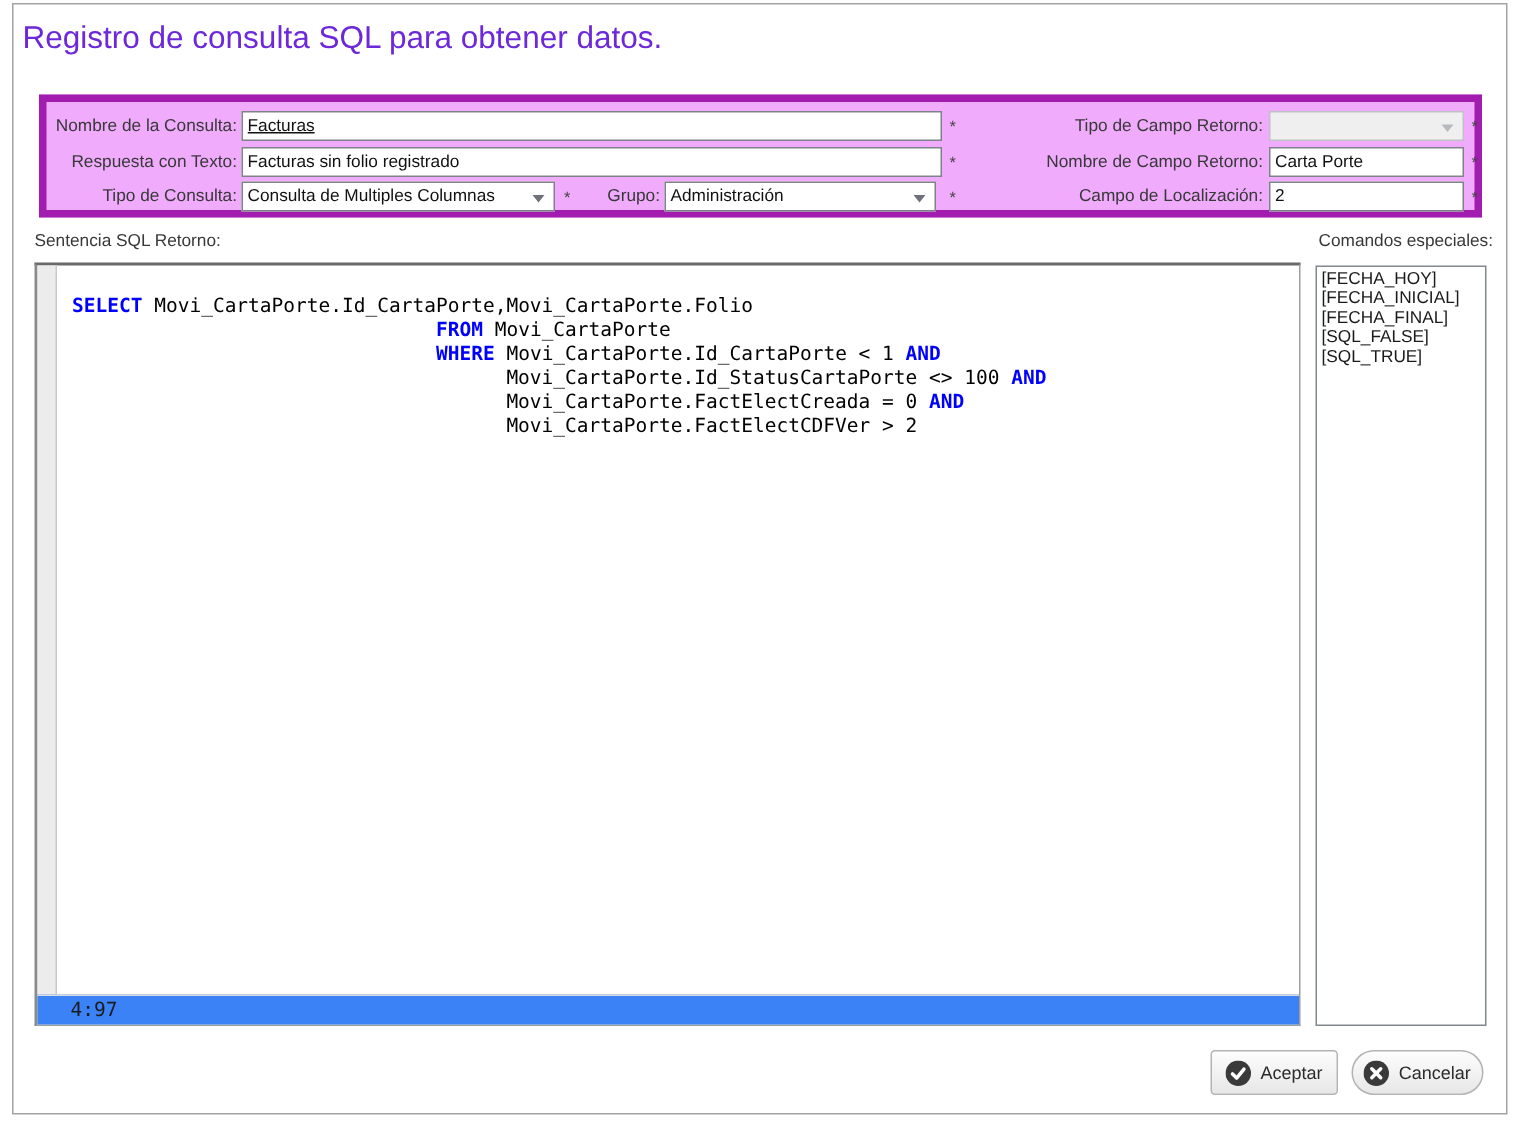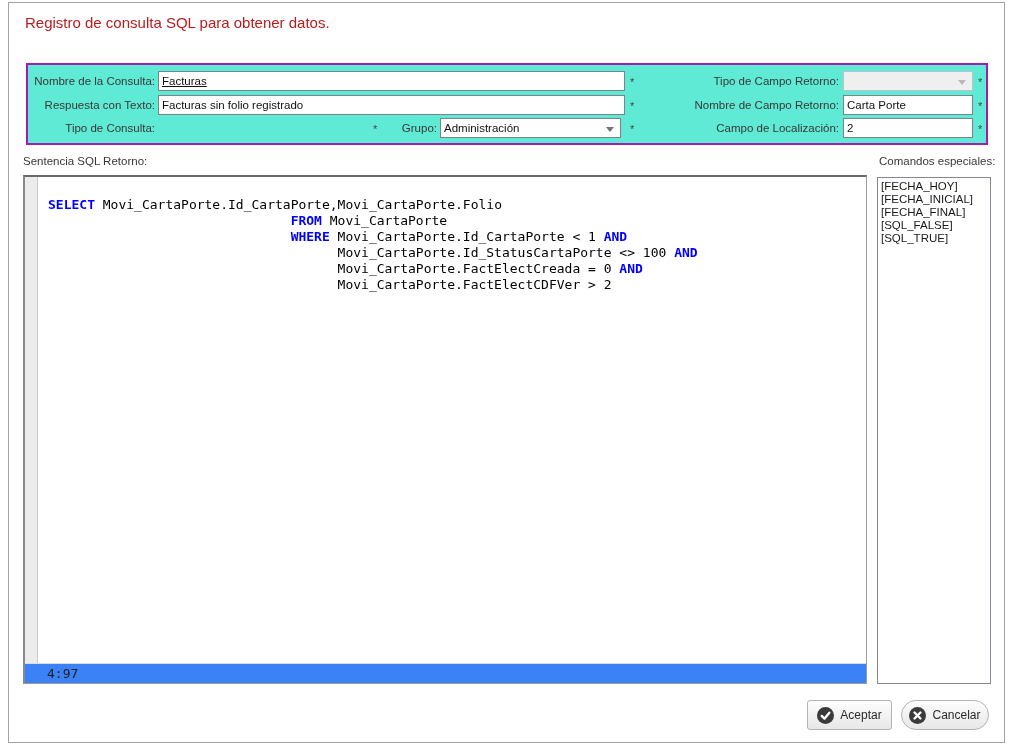--- a/index.html
+++ b/index.html
@@ -3,28 +3,28 @@
 <meta charset="utf-8">
 <style>
   * { margin:0; padding:0; box-sizing:border-box; }
   html,body { width:1014px; height:752px; background:#ffffff; font-family:"Liberation Sans", sans-serif; overflow:hidden; }
 
   .window {
     position:absolute; left:8px; top:2px; width:997px; height:741px;
     border:1px solid #a3a3a3; background:#ffffff;
   }
   .title {
-    position:absolute; left:16px; top:11px;
-    font-size:15px; color:#b91c1c;
+    position:absolute; left:6px; top:11px;
+    font-size:21px; color:#6d28d9;
   }
 
   
   .fields-panel {
     position:absolute; left:17px; top:60px; width:962px; height:82px;
-    border:2px solid #a21caf; background:#5eead4;
+    border:5px solid #a21caf; background:#f0abfc;
   }
   .flabel {
     position:absolute; height:20px; line-height:20px;
     font-size:11.5px; color:#383838; text-align:right; white-space:nowrap;
   }
   .tbox, .combo {
     position:absolute; height:20px; border:1px solid #7e838a; background:#ffffff;
     font-size:11.5px; color:#111; line-height:18px;
   }
   input.tbox { padding:0 3px; font-family:"Liberation Sans", sans-serif; outline:none; }
@@ -116,20 +116,24 @@
 
     <div class="flabel" style="left:5px; top:30px; width:122px;">Respuesta con Texto:</div>
     <input class="tbox" style="left: 130px; top: 30px; width: 467px;" type="text" value="Facturas sin folio registrado">
     <div class="req" style="left:602px; top:30px;">*</div>
 
     <div class="flabel" style="left:640px; top:30px; width:171px;">Nombre de Campo Retorno:</div>
     <input class="tbox" style="left: 815px; top: 30px; width: 130px;" type="text" value="Carta Porte">
     <div class="req" style="left:950px; top:30px;">*</div>
 
     <div class="flabel" style="left:5px; top:53px; width:122px;">Tipo de Consulta:</div>
+    <div class="combo" style="left:130px; top:53px; width:209px;">
+      <span>Consulta de Multiples Columnas</span>
+      <span class="combo-arrow"></span>
+    </div>
     <div class="req" style="left:345px; top:53px;">*</div>
 
     <div class="flabel" style="left:330px; top:53px; width:79px;">Grupo:</div>
     <div class="combo" style="left:412px; top:53px; width:181px;">
       <span>Administración</span>
       <span class="combo-arrow"></span>
     </div>
     <div class="req" style="left:602px; top:53px;">*</div>
 
     <div class="flabel" style="left:640px; top:53px; width:171px;">Campo de Localización:</div>

